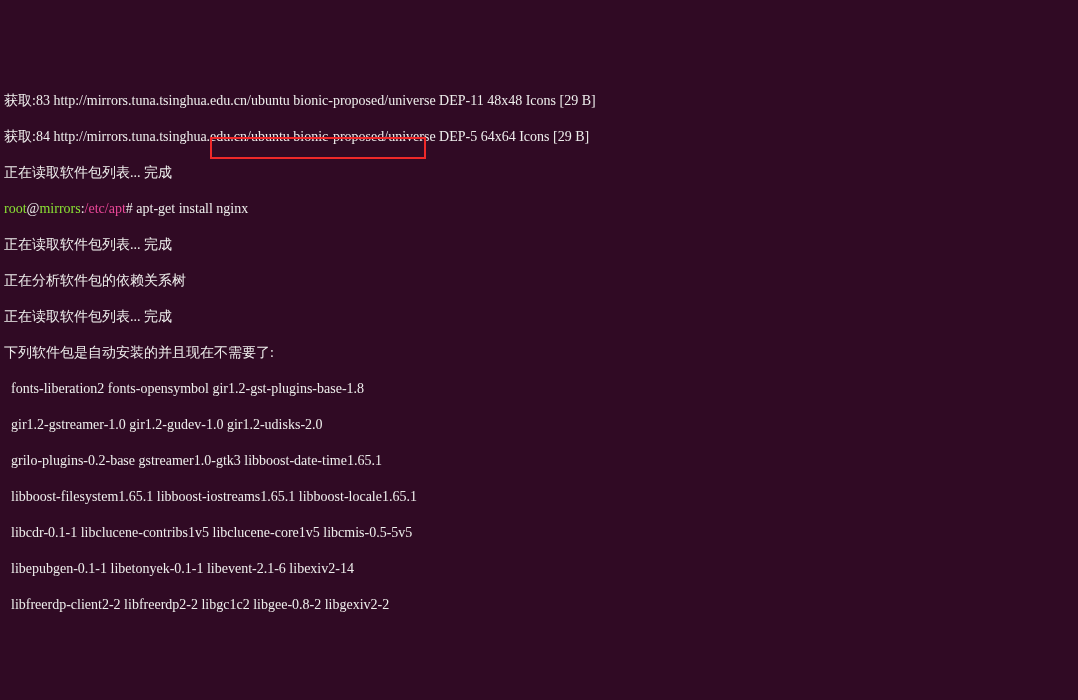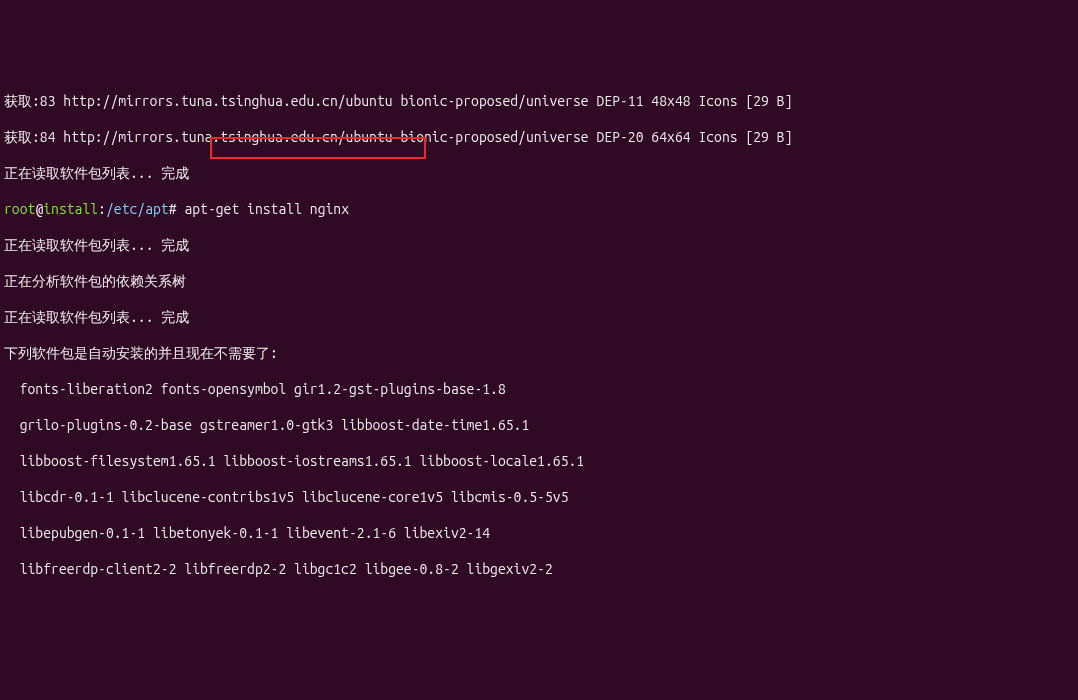--- a/index.html
+++ b/index.html
@@ -8,51 +8,52 @@
     color: #eeeeec;
     font-family: 'Ubuntu Mono', 'DejaVu Sans Mono', Consolas, monospace;
     font-size: 14px;
     line-height: 18px;
     width: 1078px;
     height: 700px;
     overflow: hidden;
     padding: 2px 4px;
     white-space: pre;
   }
-  .line { display: block; }
+  .line { display: block; font-family: Liberation Serif, serif; }
   .prompt-user { color: #8ae234; margin-top: 19px; }
   .prompt-host { color: #8ae234; }
-  .prompt-path { color: #7dd3fc; }
+  .prompt-path { color: #ec4899; }
   .prompt-sep { color: #eeeeec; }
   .highlight-box1 {
     position: absolute;
     border: 2px solid #ef2929;
     left: 206px;
     top: 63px;
     width: 216px;
     height: 22px;
     pointer-events: none;
   }
   .terminal { position: relative; }
 </style>
 </head>
 <body>
 
 
 
 <div class="terminal">
 <span class="line">获取:83 http://mirrors.tuna.tsinghua.edu.cn/ubuntu bionic-proposed/universe DEP-11 48x48 Icons [29 B]</span>
-<span class="line">获取:84 http://mirrors.tuna.tsinghua.edu.cn/ubuntu bionic-proposed/universe DEP-20 64x64 Icons [29 B]</span>
+<span class="line">获取:84 http://mirrors.tuna.tsinghua.edu.cn/ubuntu bionic-proposed/universe DEP-5 64x64 Icons [29 B]</span>
 <span class="line">正在读取软件包列表... 完成</span>
-<span class="line"><span class="prompt-user">root</span><span class="prompt-sep">@</span><span class="prompt-host">install</span><span class="prompt-sep">:</span><span class="prompt-path">/etc/apt</span><span class="prompt-sep">#</span> <span>apt-get install nginx</span></span>
+<span class="line"><span class="prompt-user">root</span><span class="prompt-sep">@</span><span class="prompt-host">mirrors</span><span class="prompt-sep">:</span><span class="prompt-path">/etc/apt</span><span class="prompt-sep">#</span> <span>apt-get install nginx</span></span>
 <span class="line">正在读取软件包列表... 完成</span>
 <span class="line">正在分析软件包的依赖关系树</span>
 <span class="line">正在读取软件包列表... 完成</span>
 <span class="line">下列软件包是自动安装的并且现在不需要了:</span>
 <span class="line">  fonts-liberation2 fonts-opensymbol gir1.2-gst-plugins-base-1.8</span>
+<span class="line">  gir1.2-gstreamer-1.0 gir1.2-gudev-1.0 gir1.2-udisks-2.0</span>
 <span class="line">  grilo-plugins-0.2-base gstreamer1.0-gtk3 libboost-date-time1.65.1</span>
 <span class="line">  libboost-filesystem1.65.1 libboost-iostreams1.65.1 libboost-locale1.65.1</span>
 <span class="line">  libcdr-0.1-1 libclucene-contribs1v5 libclucene-core1v5 libcmis-0.5-5v5</span>
 <span class="line">  libepubgen-0.1-1 libetonyek-0.1-1 libevent-2.1-6 libexiv2-14</span>
 <span class="line">  libfreerdp-client2-2 libfreerdp2-2 libgc1c2 libgee-0.8-2 libgexiv2-2</span>
 
 
 
 
 

